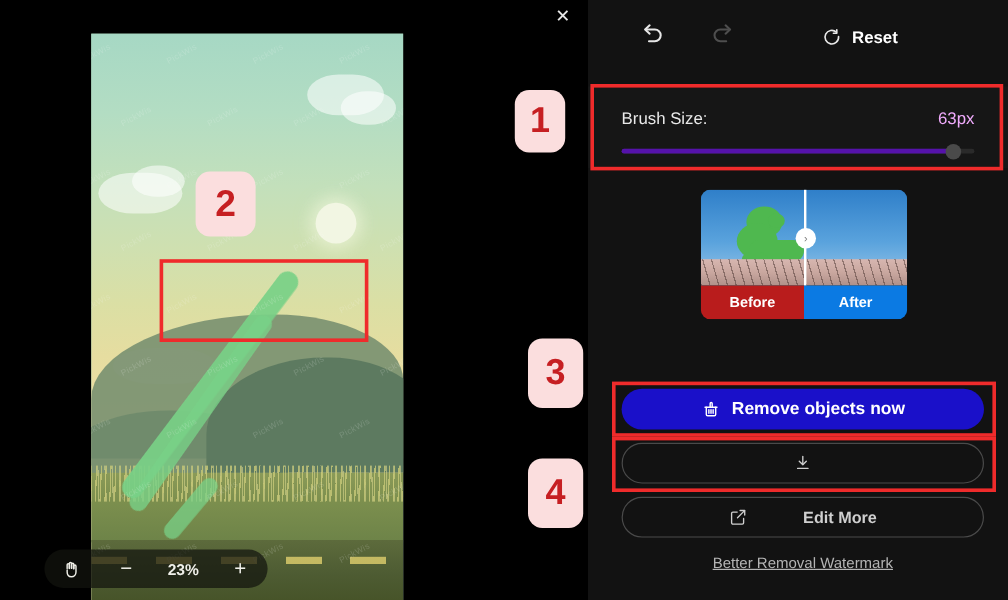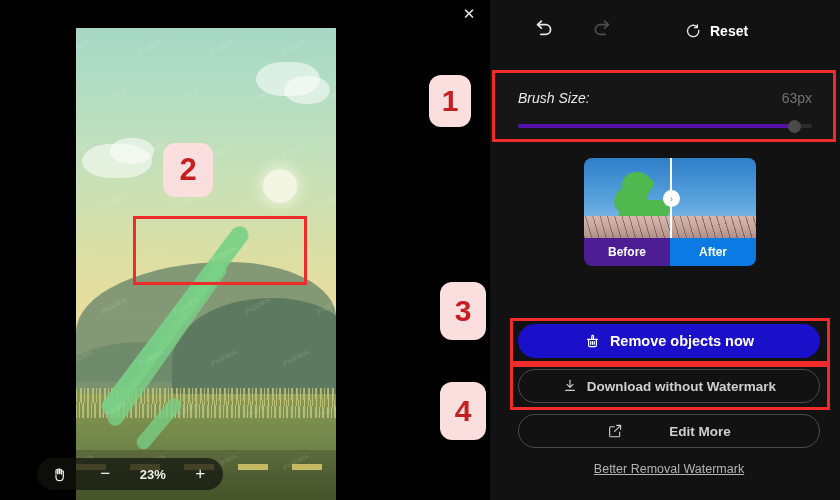--- a/index.html
+++ b/index.html
@@ -144,22 +144,22 @@
 
   .brush-sec {
     position:absolute; left:0; top:72px; width:350px; height:68px;
     background:#161616;
     padding:0 28px;
   }
   .brush-row {
     display:flex; align-items:center; justify-content:space-between;
     padding-top:18px;
   }
-  .brush-label { color:#e9e9e9; font-size:14px;font-style:italic; }
-  .brush-value { color:#737373; font-size:14px; }
+  .brush-label { color:#e9e9e9; font-size:14px; }
+  .brush-value { color:#f0abfc; font-size:14px; }
   .slider {
     position:relative; margin-top:16px; height:8px;
   }
   .slider-track {
     position:absolute; left:0; top:2px; width:100%; height:4px;
     background:#2a2a2a; border-radius:2px;
   }
   .slider-fill {
     position:absolute; left:0; top:2px; width:93%; height:4px;
     background:#5512aa; border-radius:2px;
@@ -193,21 +193,21 @@
     background:#fff;
   }
   .pv-knob {
     position:absolute; left:79px; top:32px; width:17px; height:17px;
     border-radius:50%; background:#fff;
     display:flex; align-items:center; justify-content:center;
     color:#7a7a7a; font-size:9px; cursor:pointer;
   }
   .pv-labels { position:absolute; left:0; bottom:0; width:172px; height:28px; display:flex; }
   .pv-before {
-    width:86px; background:#4c1d95; color:#fff;
+    width:86px; background:#b91c1c; color:#fff;
     display:flex; align-items:center; justify-content:center;
     font-size:12px; font-weight:bold;
   }
   .pv-after {
     width:86px; background:#0b7ae3; color:#fff;
     display:flex; align-items:center; justify-content:center;
     font-size:12px; font-weight:bold;
   }
 
   .instruction {
@@ -416,21 +416,20 @@
   </div>
 
   <div class="btn btn-ghost btn-dl">
     <span>
       <svg width="16" height="16" viewBox="0 0 24 24" fill="none" stroke="#cfcfcf" stroke-width="1.7" stroke-linecap="round" stroke-linejoin="round">
         <path d="M12 3.5v10"></path>
         <polyline points="7.6,9.6 12,13.9 16.4,9.6"></polyline>
         <path d="M5.5 18.5h13"></path>
       </svg>
     </span>
-    <span>Download without Watermark</span>
   </div>
 
   <div class="btn btn-ghost btn-edit">
     <span>
       <svg width="16" height="16" viewBox="0 0 24 24" fill="none" stroke="#cfcfcf" stroke-width="1.7" stroke-linecap="round" stroke-linejoin="round">
         <path d="M19 13.5V19a1.6 1.6 0 0 1-1.6 1.6H5.6A1.6 1.6 0 0 1 4 19V7.2a1.6 1.6 0 0 1 1.6-1.6H11"></path>
         <path d="M14.6 3.6H20.4V9.4"></path>
         <path d="M20.2 3.8 11.4 12.6"></path>
       </svg>
     </span>

